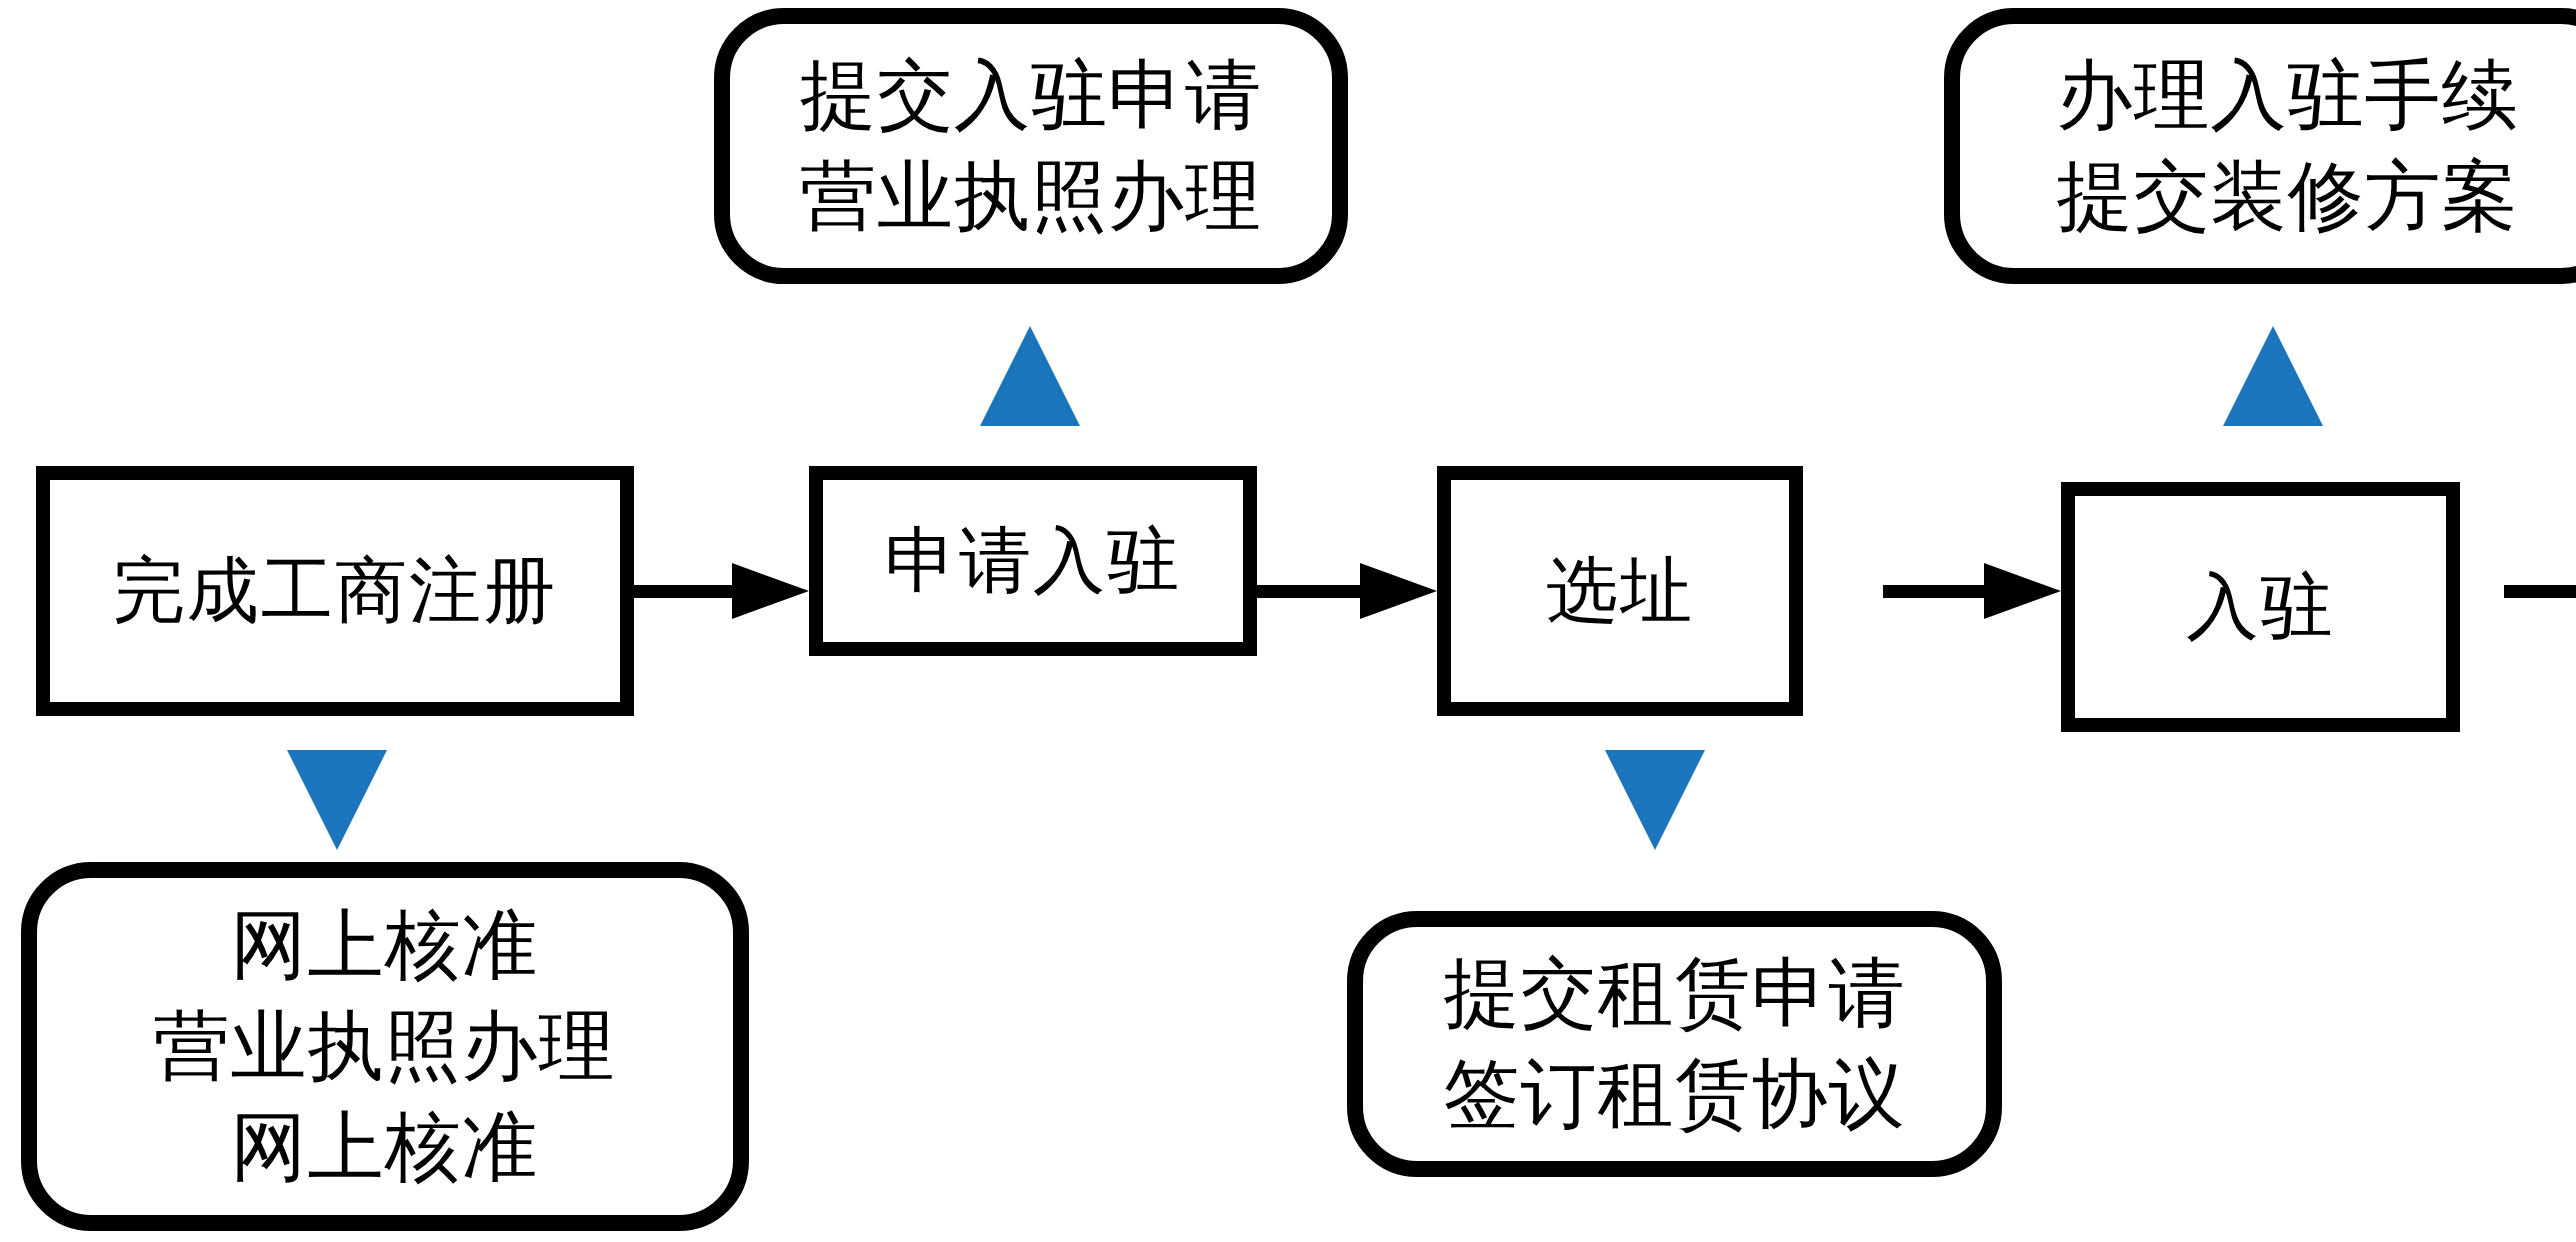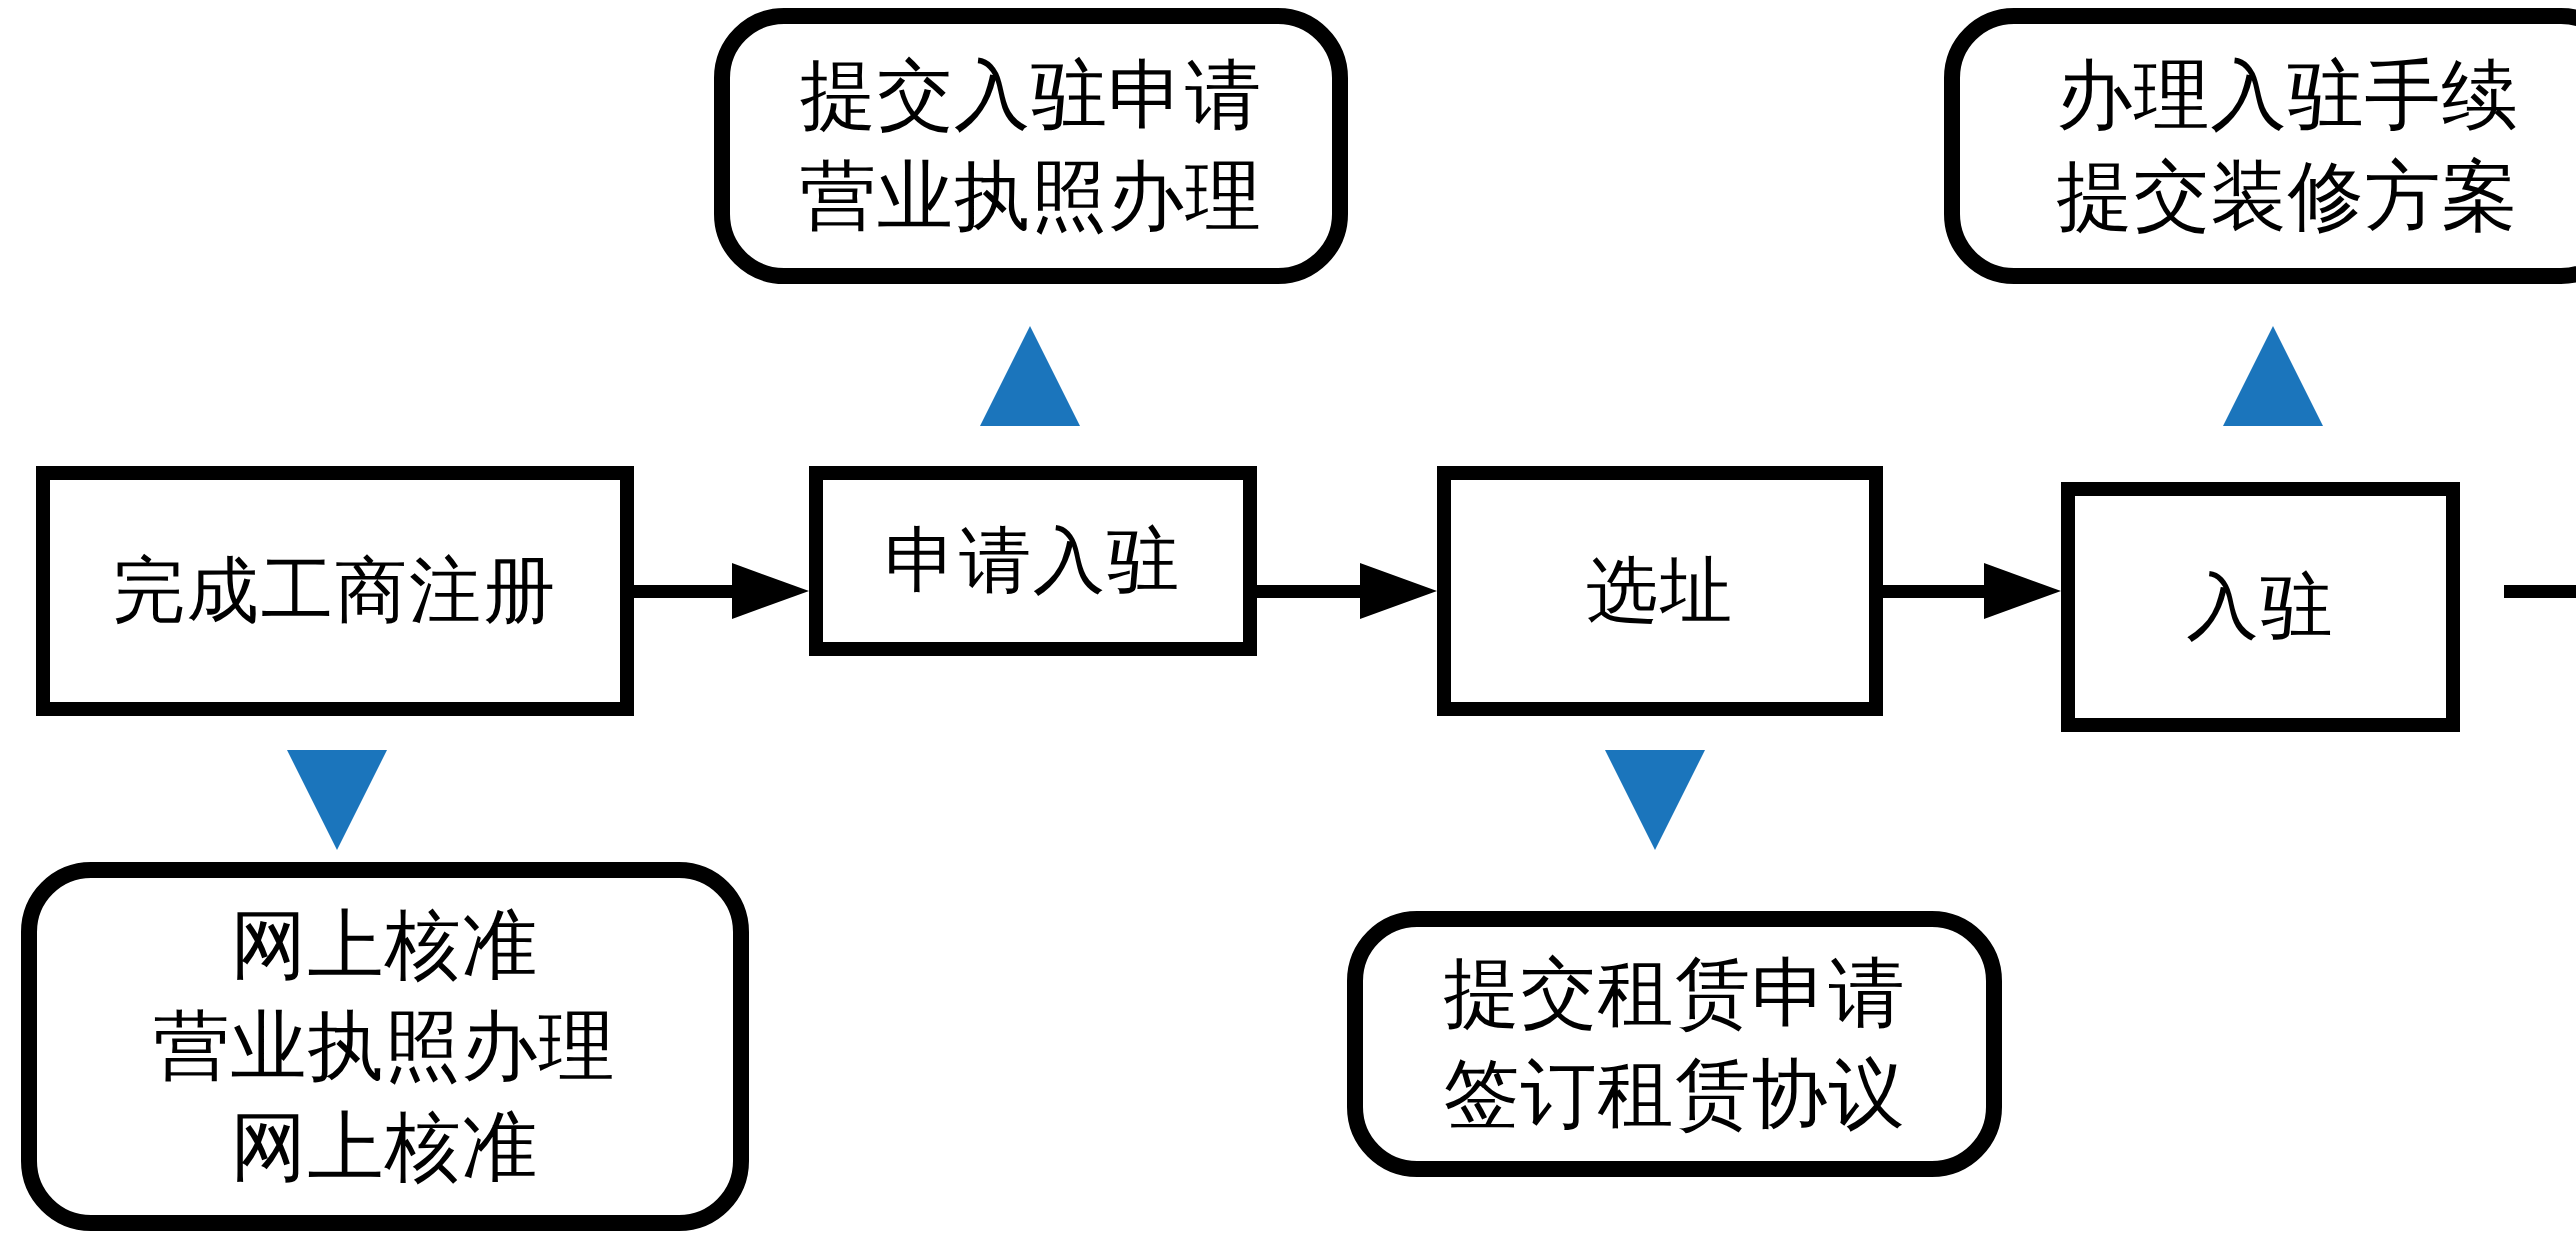--- a/index.html
+++ b/index.html
@@ -20,21 +20,21 @@
     align-items:center;justify-content:center;text-align:center;
     background:var(--background);
   }
   .step{border:14.4px solid var(--line);font-size:72px;letter-spacing:2.1px;white-space:nowrap;}
   .note{border:16.5px solid var(--line);border-radius:70px;font-size:76px;line-height:1.33;letter-spacing:1px;}
   .note-line{white-space:nowrap;}
 
   
   .b1{left:36px;top:466px;width:598px;height:250px;}
   .b2{left:809px;top:466px;width:448px;height:190px;}
-  .b3{left:1437px;top:466px;width:446px;height:250px;}
+  .b3{left:1437px;top:466px;width:366px;height:250px;}
   .b4{left:2061px;top:482px;width:399px;height:250px;}
 
   
   .t1{left:714px;top:7.7px;width:634px;height:276px;}
   .t2{left:1944px;top:7.7px;width:687px;height:276px;}
   .d1{left:20.6px;top:862px;width:728px;height:369px;}
   .d2{left:1347px;top:911px;width:655px;height:266px;}
 
   
   .arrow{position:absolute;top:563px;height:57px;}

